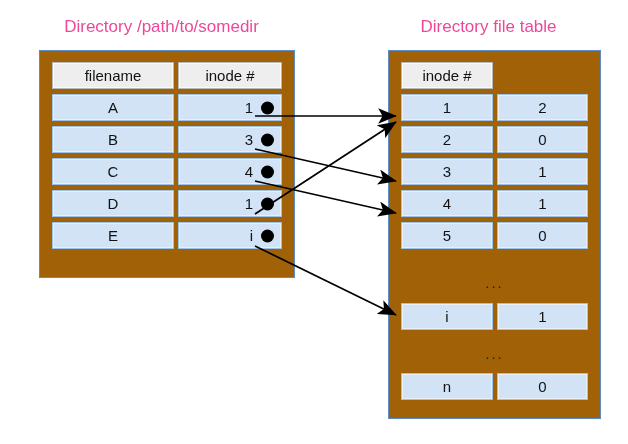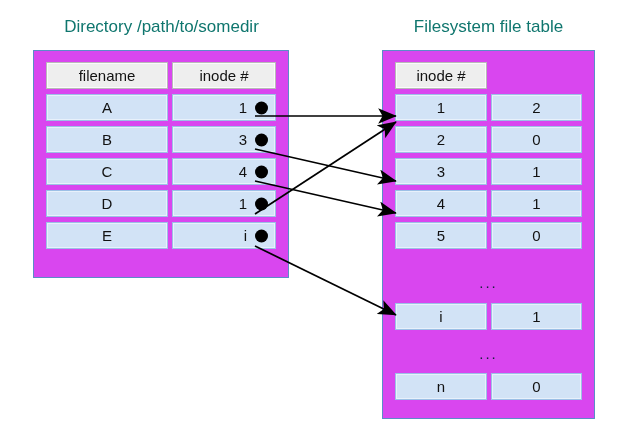--- a/index.html
+++ b/index.html
@@ -14,33 +14,34 @@
     overflow: hidden;
     font-family: "Liberation Sans", sans-serif;
     color: #111111;
   }
 
   
   .title {
     position: absolute;
     font-size: 17px;
     line-height: 20px;
-    color: #0f766e;
+    color: #ec4899;
     white-space: nowrap;
     text-align: center;
   }
   #dir-title  { left: 34px;  top: 17px; width: 255px; }
   #ft-title   { left: 382px; top: 17px; width: 213px; }
 
   
   .panel {
     position: absolute;
-    background: #d946ef;
+    background: #a16207;
     border: 1px solid #5b8cc8;
     box-sizing: border-box;
+    margin-left: 6px;
   }
   #dir-panel { left: 33px;  top: 50px; width: 256px; height: 228px; }
   #ft-panel  { left: 382px; top: 50px; width: 213px; height: 369px; }
 
   
   .row {
     position: absolute;
     display: flex;
     left: 12px;
     right: 12px;
@@ -155,21 +156,21 @@
   <div class="row" style="top:171px;">
     <div class="cell c-name">E</div>
     <div class="cell c-inode">
       <span>i</span>
       <span class="dot"></span>
     </div>
   </div>
 
 </div>
 
-<div class="title" id="ft-title">Filesystem file table</div>
+<div class="title" id="ft-title">Directory file table</div>
 
 <div class="panel" id="ft-panel">
 
   <div class="row" style="top:11px;">
     <div class="cell head c-inode2">inode #</div>
   </div>
 
   <div class="row" style="top:43px;">
     <div class="cell c-inode2">1</div>
     <div class="cell c-ref">2</div>

